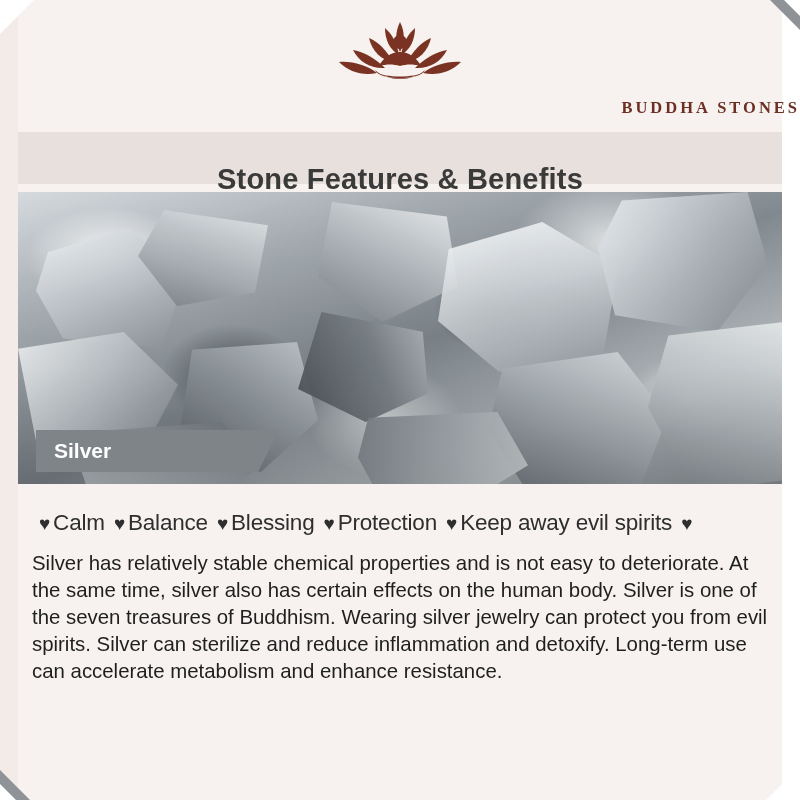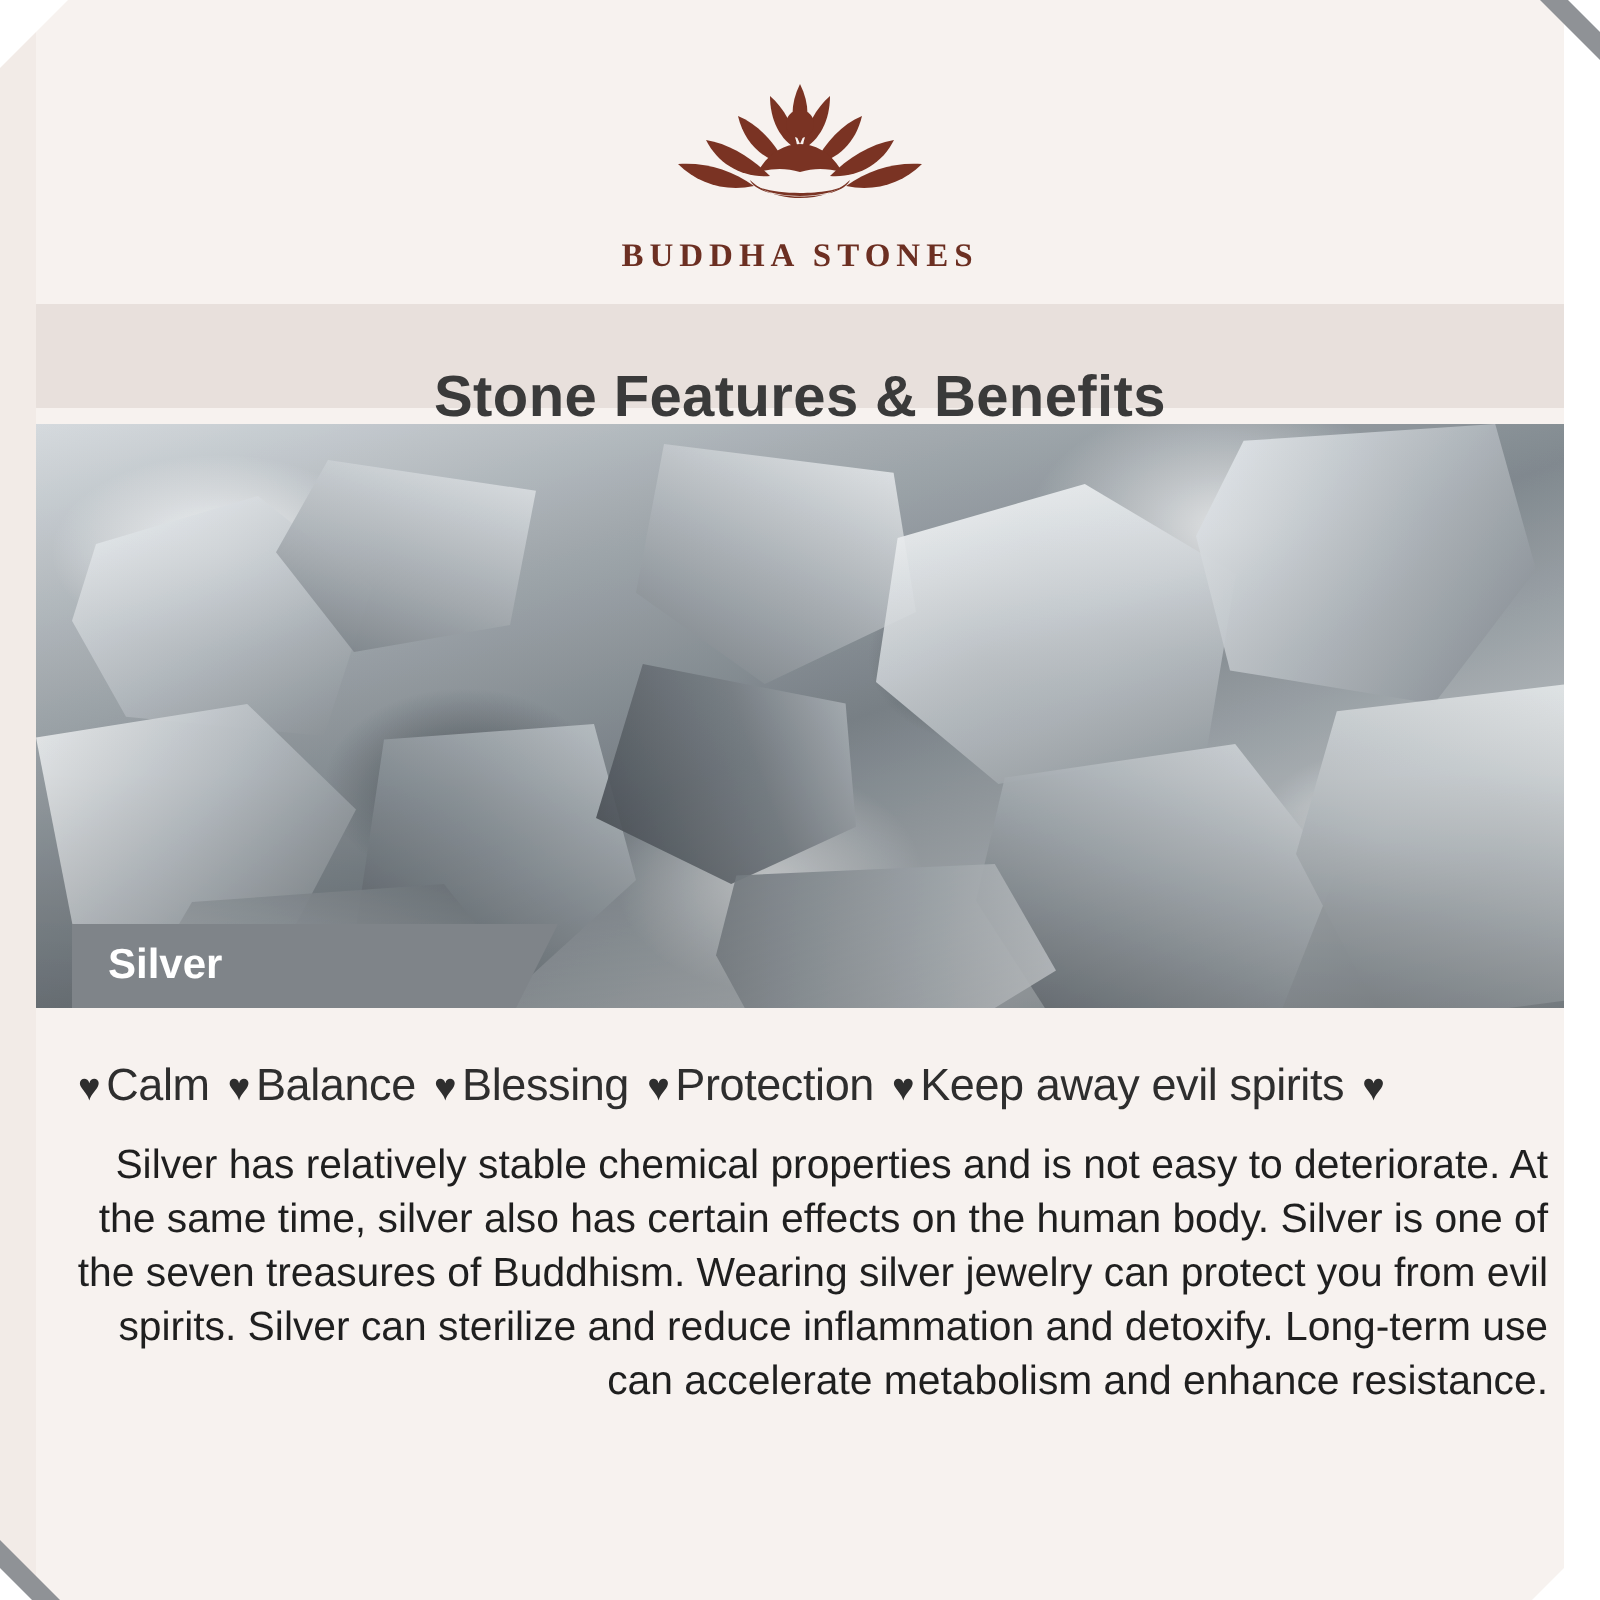--- a/index.html
+++ b/index.html
@@ -77,22 +77,22 @@
     width: 18px;
     height: 800px;
     background: #f2ebe7;
     z-index: 2;
   }
 
   
   .header {
     position: relative;
     z-index: 3;
-    padding-top: 28px;
-    text-align: center;
+    padding-top: 8px;
+    text-align: right;
   }
   .logo-mark {
     width: 150px;
     height: 86px;
     margin: 0 auto;
     display: block;
   }
   .brand-name {
     margin-top: 4px;
     font-size: 16.5px;
@@ -203,21 +203,21 @@
   .photo-shade {
     position: absolute;
     inset: 0;
     background: linear-gradient(180deg, rgba(255,255,255,0.04) 0%, rgba(0,0,0,0.06) 60%, rgba(0,0,0,0.18) 100%);
   }
 
   
   .stone-tag {
     position: absolute;
     left: 18px;
-    bottom: 0;
+    bottom: 12px;
     height: 42px;
     min-width: 160px;
     padding: 0 44px 0 18px;
     display: flex;
     align-items: center;
     background: #7f8489;
     color: #ffffff;
     font-size: 21px;
     font-weight: bold;
     z-index: 4;
@@ -250,21 +250,21 @@
   }
 
   
   .body-copy {
     position: relative;
     z-index: 3;
     margin: 14px 26px 0 32px;
     font-size: 20.4px;
     line-height: 1.32;
     color: #1f1f1f;
-    text-align: right;
+    text-align: left;
   }
 
   
   .bottom-fill {
     position: absolute;
     left: 0;
     right: 0;
     bottom: 0;
     height: 44px;
     background: #f7f2ef;

